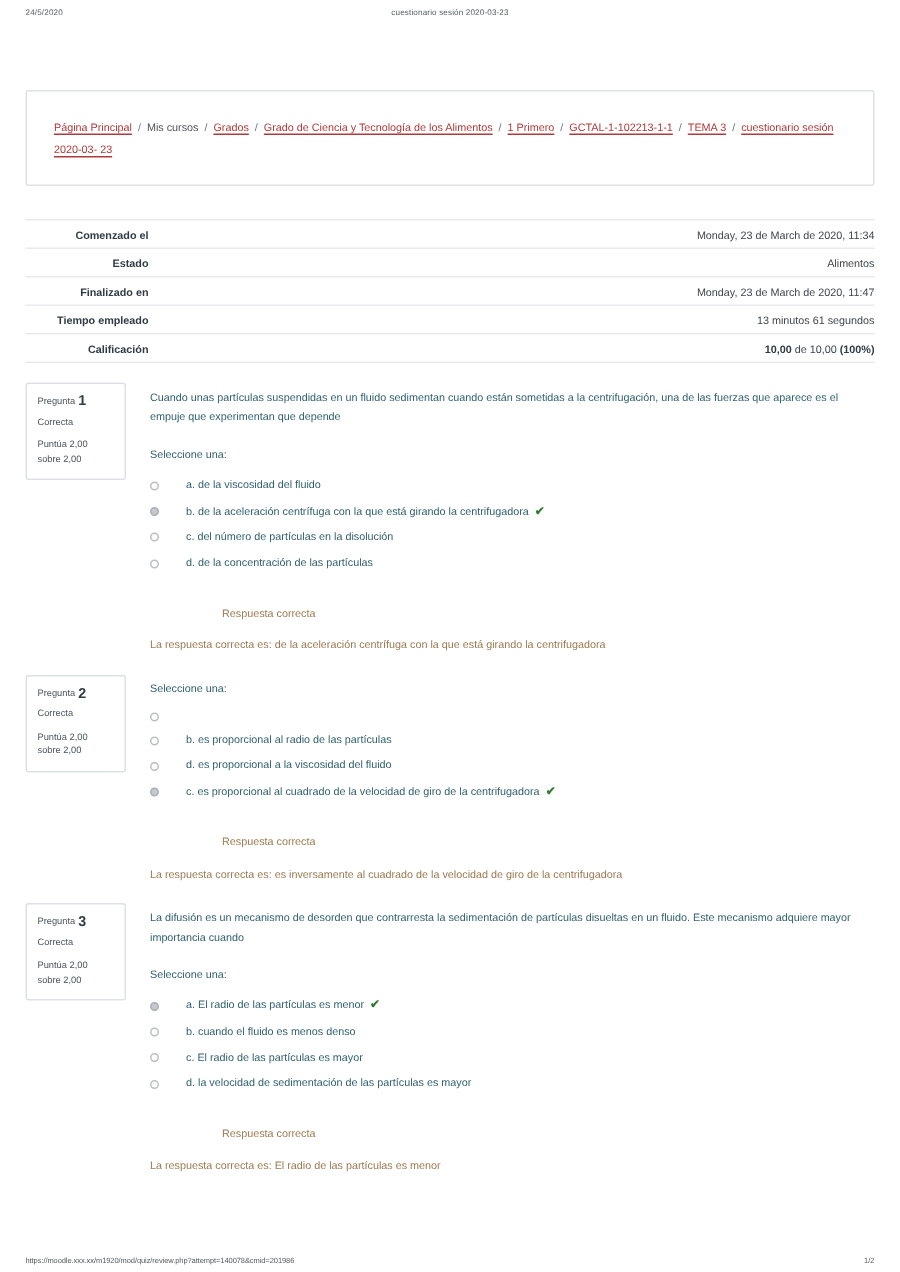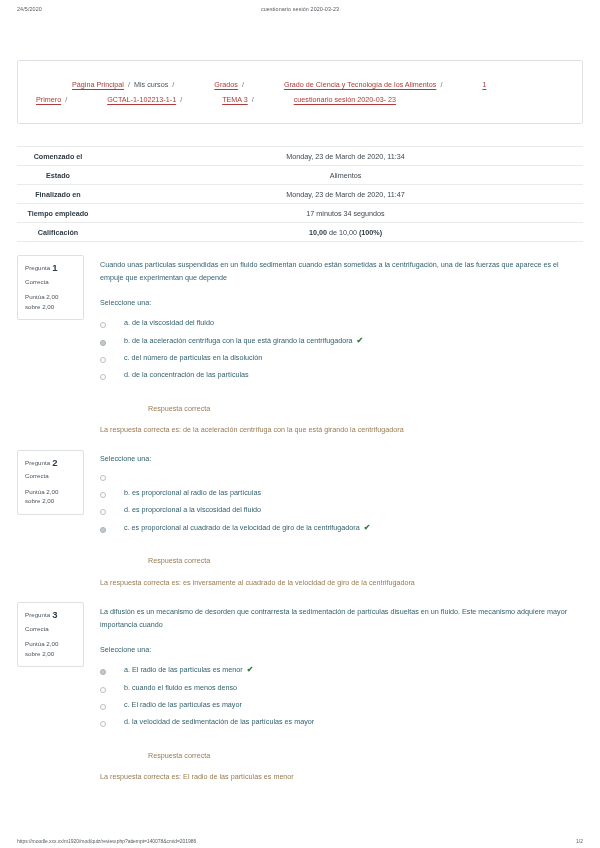--- a/index.html
+++ b/index.html
@@ -78,21 +78,20 @@
   }
   .breadcrumb {
     font-size: 7.2px;
     line-height: 15px;
     color: #4b555e;
   }
   .breadcrumb a {
     color: #b03a3a;
     text-decoration: underline;
     text-underline-offset: 1.5px;
-    margin-left: 36px;
   }
   .breadcrumb .sep {
     color: #6c757d;
     padding: 0 4px;
     text-decoration: none;
   }
   .breadcrumb .plain {
     color: #4b555e;
   }
 
@@ -104,29 +103,29 @@
     width: 100%;
     border-collapse: collapse;
     font-size: 7.2px;
   }
   table.info tr {
     border-bottom: 1px solid #e8eaec;
   }
   table.info tr:first-child { border-top: 1px solid #e8eaec; }
   table.info th {
     width: 89px;
-    text-align: center;
+    text-align: right;
     font-weight: bold;
     color: #2f3b45;
     padding: 3.5px 7px 3.5px 0;
     vertical-align: top;
     line-height: 11px;
   }
   table.info td {
-    text-align: center;
+    text-align: right;
     color: #3d474f;
     padding: 3.5px 0 3.5px 2px;
     vertical-align: top;
     line-height: 11px;
   }
   table.info td b { font-weight: bold; color: #2f3b45; }
 
   
   .question {
     margin-top: 13px;
@@ -177,21 +176,21 @@
     color: #31606e;
     margin-bottom: 7px;
   }
   .answers {
     margin: 0;
     padding: 0;
     list-style: none;
   }
   .answer {
     display: flex;
-    align-items: flex-end;
+    align-items: center;
     font-size: 7.2px;
     line-height: 11px;
     color: #31606e;
     padding: 3.2px 0;
   }
   .radio {
     flex: 0 0 auto;
     width: 6px;
     height: 6px;
     border-radius: 50%;
@@ -245,21 +244,21 @@
           <tr>
             <th>Estado</th>
             <td>Alimentos</td>
           </tr>
           <tr>
             <th>Finalizado en</th>
             <td>Monday, 23 de March de 2020, 11:47</td>
           </tr>
           <tr>
             <th>Tiempo empleado</th>
-            <td>17 minutos 34 segundos</td>
+            <td>13 minutos 61 segundos</td>
           </tr>
           <tr>
             <th>Calificación</th>
             <td><b>10,00</b> de 10,00 <b>(100%)</b></td>
           </tr>
         </tbody>
     </table>
   </div>
 
   <div id="questions-container">

